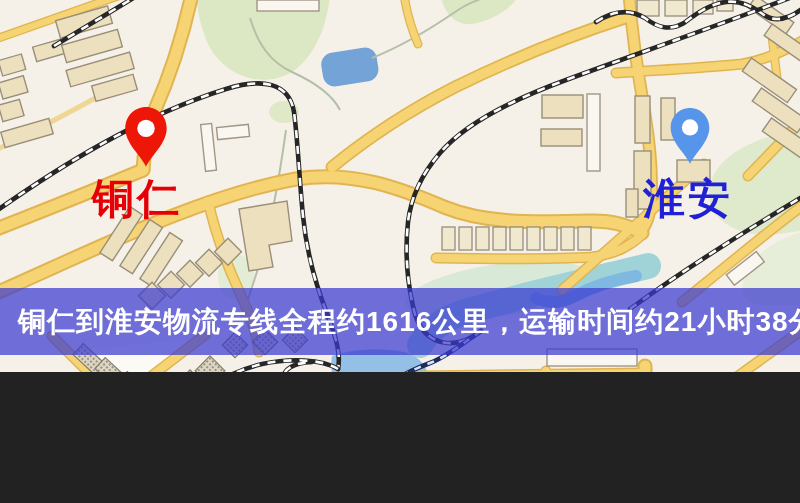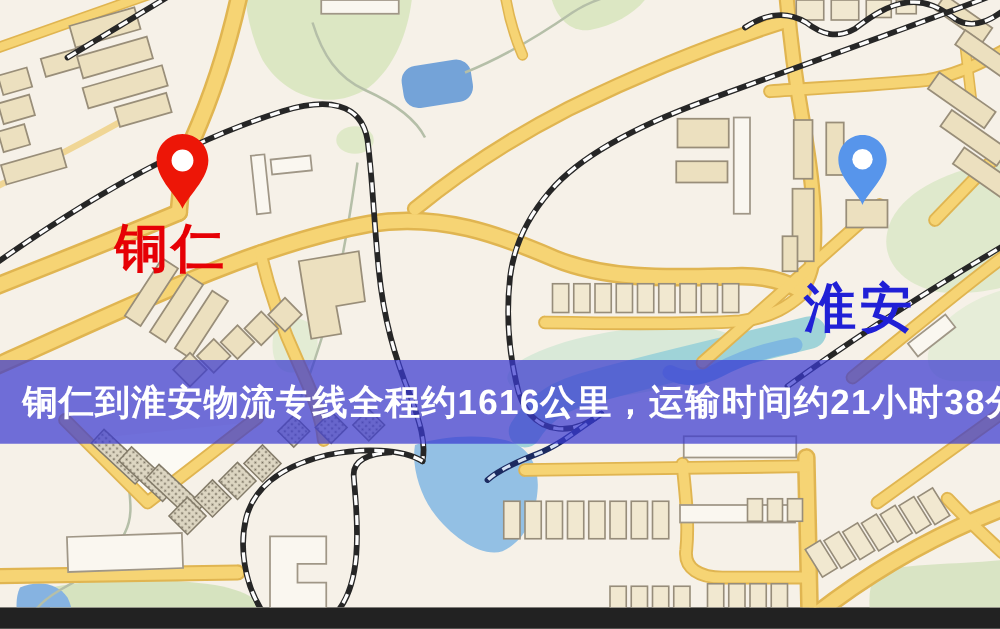--- a/index.html
+++ b/index.html
@@ -1,16 +1,16 @@
 <!DOCTYPE html>
 <html><head>
 <meta charset="utf-8">
 <style>
   html,body{margin:0;padding:0;background:#222;}
-  .stage{position:relative;width:800px;height:486px;overflow:hidden;
+  .stage{position:relative;width:800px;height:372px;overflow:hidden;
          font-family:"Liberation Sans","DejaVu Sans",sans-serif;background:#f6f1e8;}
   .stage svg{position:absolute;left:0;top:0;display:block;}
 
   
   .rc{fill:none;stroke:#e0b551;stroke-linecap:round;stroke-linejoin:round;}
   .rf{fill:none;stroke:#f6d474;stroke-linecap:round;stroke-linejoin:round;}
   .rminor{fill:none;stroke:#f0d695;stroke-linecap:round;}
   
   .rlc{fill:none;stroke:#262626;stroke-width:4.6;stroke-linecap:round;}
   .rld{fill:none;stroke:#fdfdfd;stroke-width:2.6;stroke-dasharray:8 8;stroke-linecap:butt;}
@@ -273,19 +273,19 @@
     </svg>
   </div>
   <div class="city-label origin-label" style="left:137px;top:178px;">铜仁</div>
 
   <div class="marker" style="left:667px;top:107px;">
     <svg width="46" height="58" viewBox="0 0 40 54">
       <path d="M20 1 C10 1 2 9 2 19.5 C2 27 7 34.5 12 41 C16 46 19 50.5 20 53 C21 50.5 24 46 28 41 C33 34.5 38 27 38 19.5 C38 9 30 1 20 1 Z" fill="#5795eb"></path>
       <circle cx="20" cy="19" r="7.6" fill="#ffffff"></circle>
     </svg>
   </div>
-  <div class="city-label dest-label" style="left:688px;top:178px;margin-top:48px;">淮安</div>
+  <div class="city-label dest-label" style="left:688px;top:178px;">淮安</div>
 
   <div class="banner">
     <span>铜仁到淮安物流专线全程约1616公里，运输时间约21小时38分钟.</span>
   </div>
 
 </div>
 
 </body></html>

